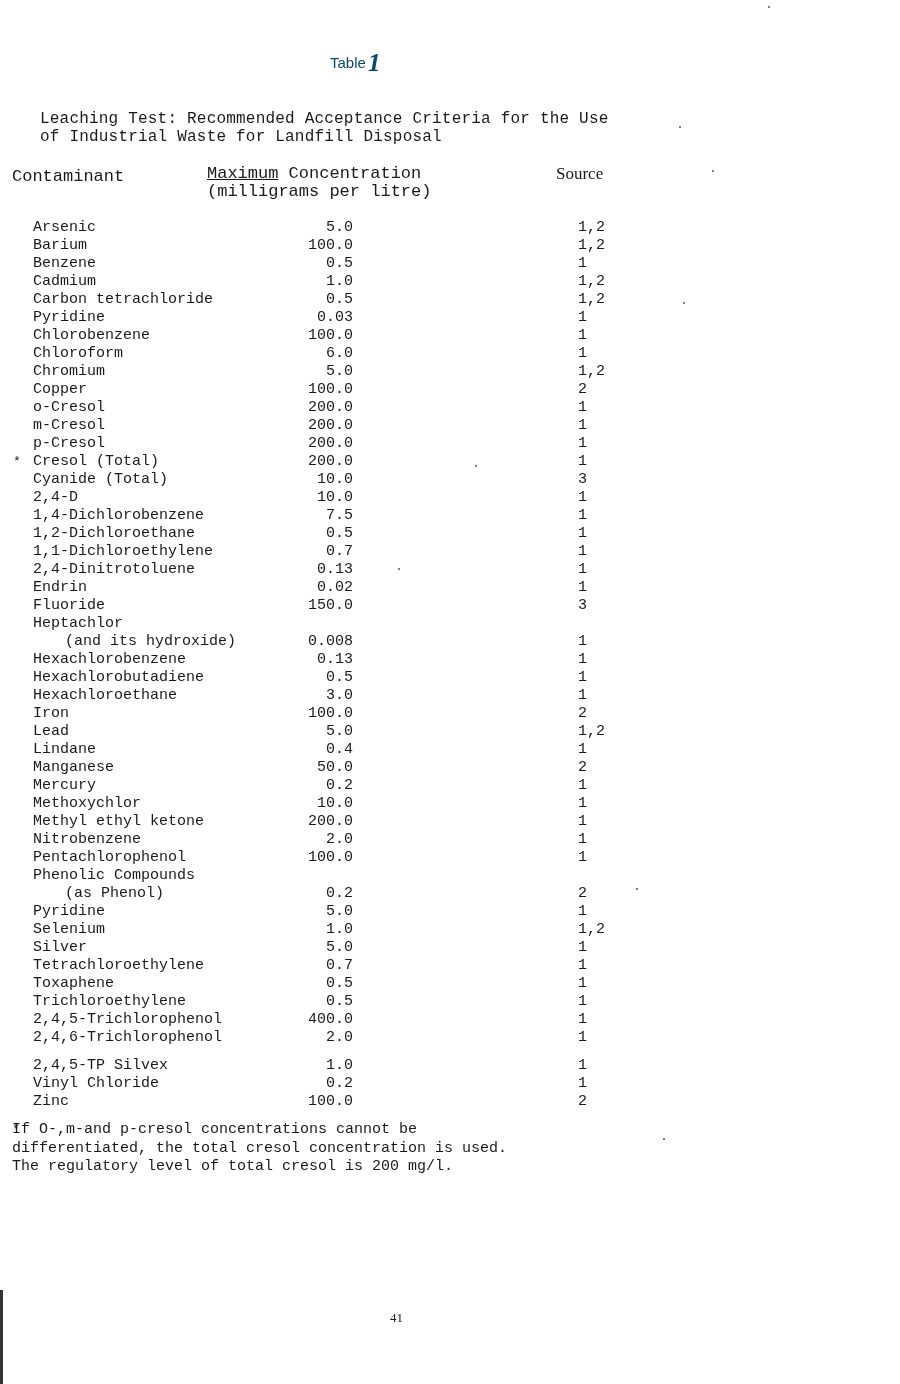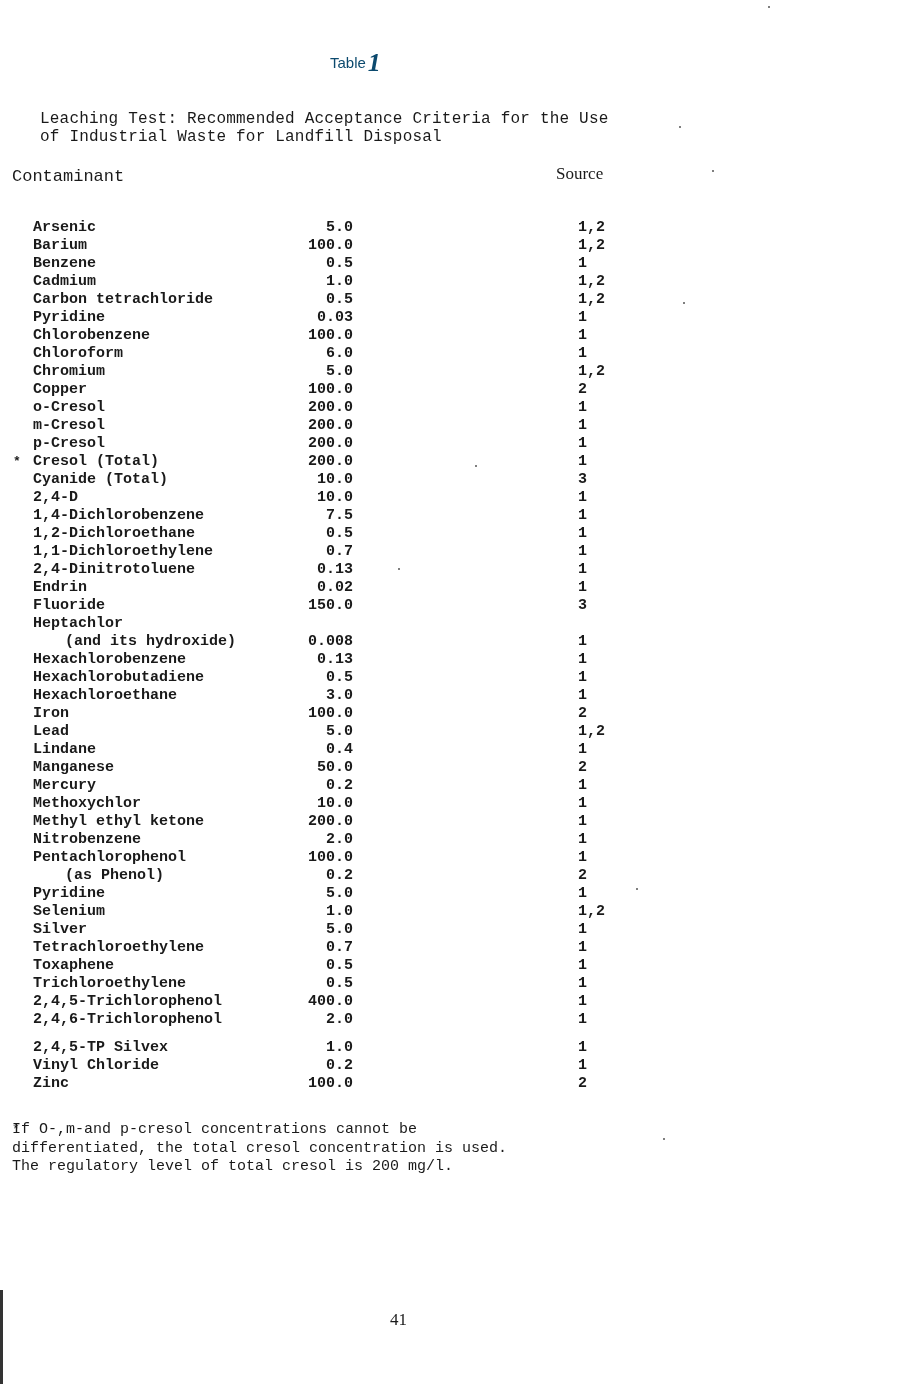--- a/index.html
+++ b/index.html
@@ -12,50 +12,54 @@
   .table-heading .num { font-family: "Liberation Serif", serif; font-weight: bold; font-style: italic;
                         font-size: 26px; vertical-align: -3px; margin-left: 2px; }
   .doc-title { position: absolute; top: 110px; left: 12px; font-size: 16px; line-height: 18px;
                letter-spacing: 0.2px; margin-left: 28px; }
   .col-head { position: absolute; font-size: 17px; line-height: 18px; }
   .col-contaminant { top: 168px; left: 12px; }
   .col-conc { top: 165px; left: 207px; }
   .col-conc u { text-decoration: underline; }
   .col-source { top: 165px; left: 556px; font-family: Liberation Serif, serif; }
   .rows { position: absolute; top: 219px; left: 0; width: 700px; }
-  .row { position: relative; height: 18px; font-size: 15px; line-height: 18px; font-weight: bold; }
+  .row { position: relative; height: 18px; font-size: 15px; line-height: 18px; }
   .row.gap { margin-top: 10px; }
   .row .star { position: absolute; left: 13px; font-size: 13px; }
   .row .name { position: absolute; left: 33px; white-space: pre; }
   .row .name.indent { left: 65px; }
   .row .val { position: absolute; left: 250px; width: 103px; text-align: right; }
   .row .src { position: absolute; left: 578px; }
   .footnote { position: absolute; top: 1121px; left: 12px; font-size: 15px; line-height: 18.5px; }
   .footnote .fstar { position: absolute; left: 0; top: 0; font-size: 13px; }
   .footnote .ftext { white-space: pre; }
   .page-number { position: absolute; top: 1310px; left: 390px; font-family: "Liberation Serif", serif;
-                 font-size: 17px; }
+                 font-size: 13px; }
   .speck { position: absolute; width: 2px; height: 2px; background: #555; border-radius: 1px; }
 </style>
 </head>
 <body>
 
 <div class="page">
   <div class="left-edge"></div>
 
   <div class="table-heading">
     <span>Table</span><span class="num">1</span>
   </div>
 
   <div class="doc-title">
     <div>Leaching Test: Recommended Acceptance Criteria for the Use</div>
     <div>of Industrial Waste for Landfill Disposal</div>
   </div>
 
   <div class="col-head col-contaminant">Contaminant</div>
+  <div class="col-head col-conc">
+    <div><u>Maximum</u><span> Concentration</span></div>
+    <div>(milligrams per litre)</div>
+  </div>
   <div class="col-head col-source">Source</div>
 
   <div class="rows" id="rows">
       <div class="row">
         <span class="name">Arsenic</span>
         <span class="val">5.0</span>
         <span class="src">1,2</span>
       </div>
       <div class="row">
         <span class="name">Barium</span>
@@ -225,20 +229,25 @@
       </div>
       <div class="row">
         <span class="name">Nitrobenzene</span>
         <span class="val">2.0</span>
         <span class="src">1</span>
       </div>
       <div class="row">
         <span class="name">Pentachlorophenol</span>
         <span class="val">100.0</span>
         <span class="src">1</span>
+      </div>
+      <div class="row">
+        <span class="name">Phenolic Compounds</span>
+        <span class="val"></span>
+        <span class="src"></span>
       </div>
       <div class="row">
         <span class="name indent">(as Phenol)</span>
         <span class="val">0.2</span>
         <span class="src">2</span>
       </div>
       <div class="row">
         <span class="name">Pyridine</span>
         <span class="val">5.0</span>
         <span class="src">1</span>

